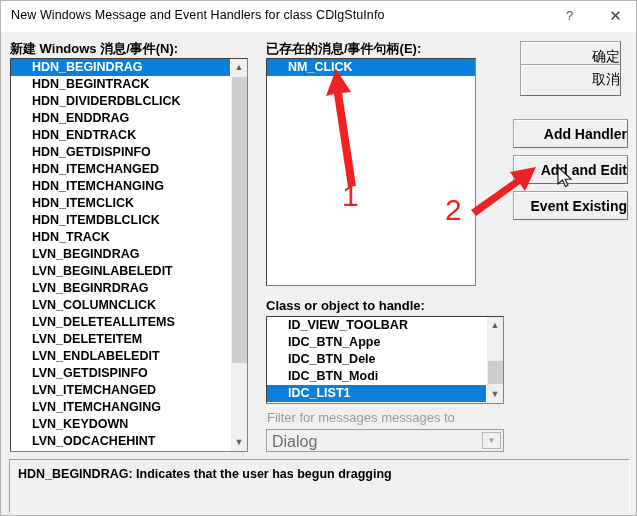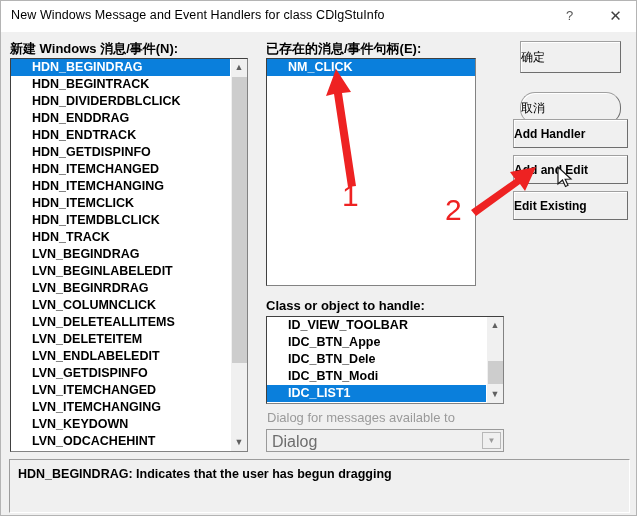--- a/index.html
+++ b/index.html
@@ -155,23 +155,23 @@
   
   .btn {
     position: absolute;
     background: #f0f0f0;
     border: 1px solid #a0a0a0;
     border-right-color: #6e6e6e;
     border-bottom-color: #6e6e6e;
     box-shadow: inset 1px 1px 0 #ffffff;
     box-sizing: border-box;
     font-family: "Liberation Sans", sans-serif;
-    font-size: 12px;
-    color: #000000;
-    text-align: left;
+    font-size: 14px;
+    color: #000000;
+    text-align: right;
     cursor: default;
     padding: 0;
   }
   .btn.bold { font-weight: bold; }
 
   
   .combo {
     position: absolute;
     background: #f0f0f0;
     border: 1px solid #9a9a9a;
@@ -310,32 +310,32 @@
           <div class="lb-item">IDC_BTN_Modi</div>
           <div class="lb-item selected">IDC_LIST1</div>
         </div>
       <div class="vscroll">
         <div class="sb-arrow up">▲</div>
         <div class="sb-thumb" style="top:44px; height:23px;"></div>
         <div class="sb-arrow down">▼</div>
       </div>
     </div>
 
-    <div class="ui-label normal" style="left:266px; top:378px; color:#9a9a9a;">Dialog for messages available to</div>
+    <div class="ui-label normal" style="left:266px; top:378px; color:#9a9a9a;">Filter for messages messages to</div>
 
     <div class="combo" style="left:265px; top:397px; width:238px; height:23px;">
       <div class="combo-text">Dialog</div>
       <div class="combo-arrow">▼</div>
     </div>
 
     <button class="btn" style="left:519px; top:9px; width:101px; height:32px;">确定</button>
-    <button class="btn" style="left:519px; top:60px; width:101px; height:32px;border-radius:15px;">取消</button>
+    <button class="btn" style="left:519px; top:32px; width:101px; height:32px;">取消</button>
     <button class="btn bold" style="left:512px; top:87px; width:115px; height:29px;">Add Handler</button>
     <button class="btn bold" style="left:512px; top:123px; width:115px; height:29px;">Add and Edit</button>
-    <button class="btn bold" style="left:512px; top:159px; width:115px; height:29px;">Edit Existing</button>
+    <button class="btn bold" style="left:512px; top:159px; width:115px; height:29px;">Event Existing</button>
 
     <div id="desc-pane">
       <div id="desc-text">HDN_BEGINDRAG:  Indicates that the user has begun dragging</div>
     </div>
 
   </div>
 
   <div id="annotations">
     <svg width="637" height="516" style="position:absolute;left:0;top:0;">
 

